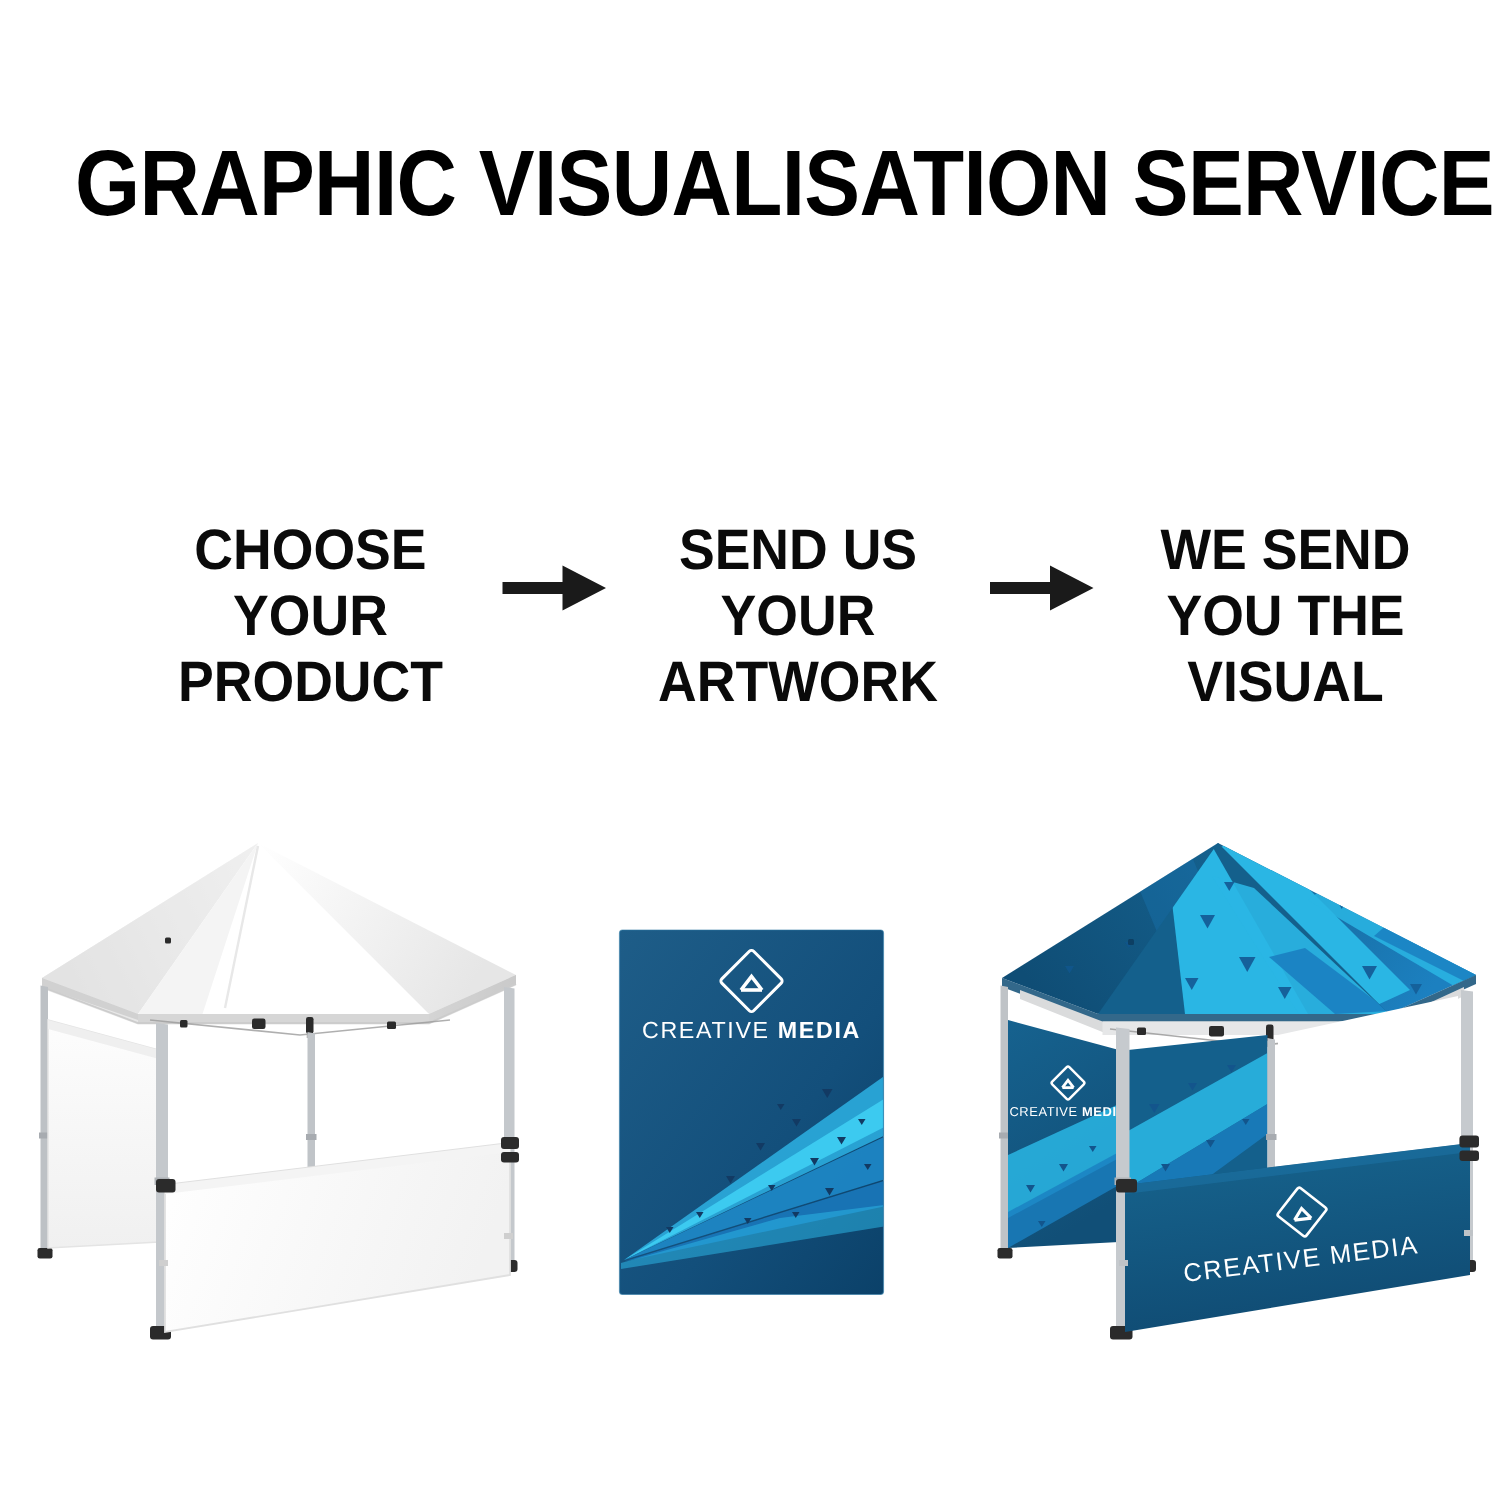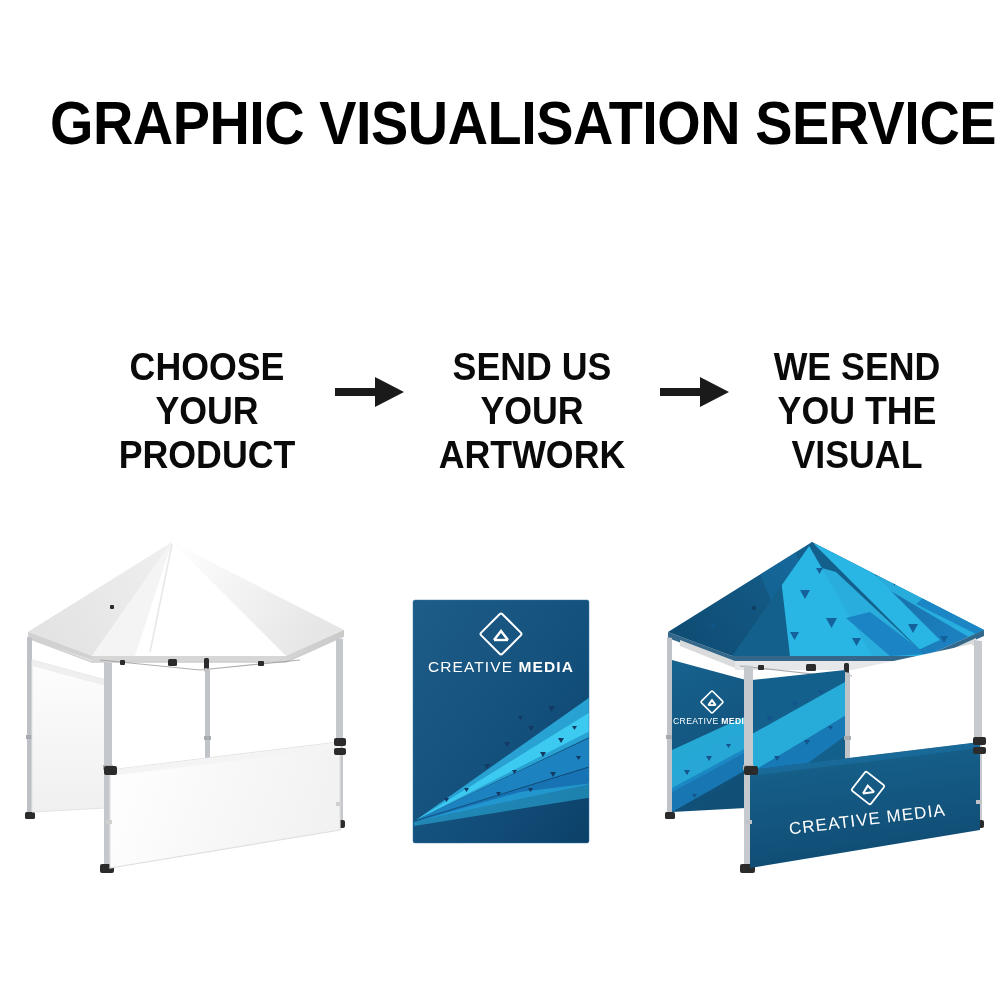--- a/index.html
+++ b/index.html
@@ -66,21 +66,21 @@
     justify-content: center;
     padding-top: 30px;
   }
 
   
   .arrow-big { width: 70px; height: 34px; display: block; }
 
   
   #visual-row {
     position: absolute;
-    top: 520px;
+    top: 540px;
     left: 0;
     width: 994px;
     height: 420px;
     text-align: center;
   }
 
   .stage-slot { position: absolute; top: 0; }
   #slot-plain   { left: 0px;   width: 360px; height: 420px; }
   #slot-poster  { left: 400px; width: 200px; height: 420px; }
   #slot-printed { left: 640px; width: 360px; height: 420px; }

